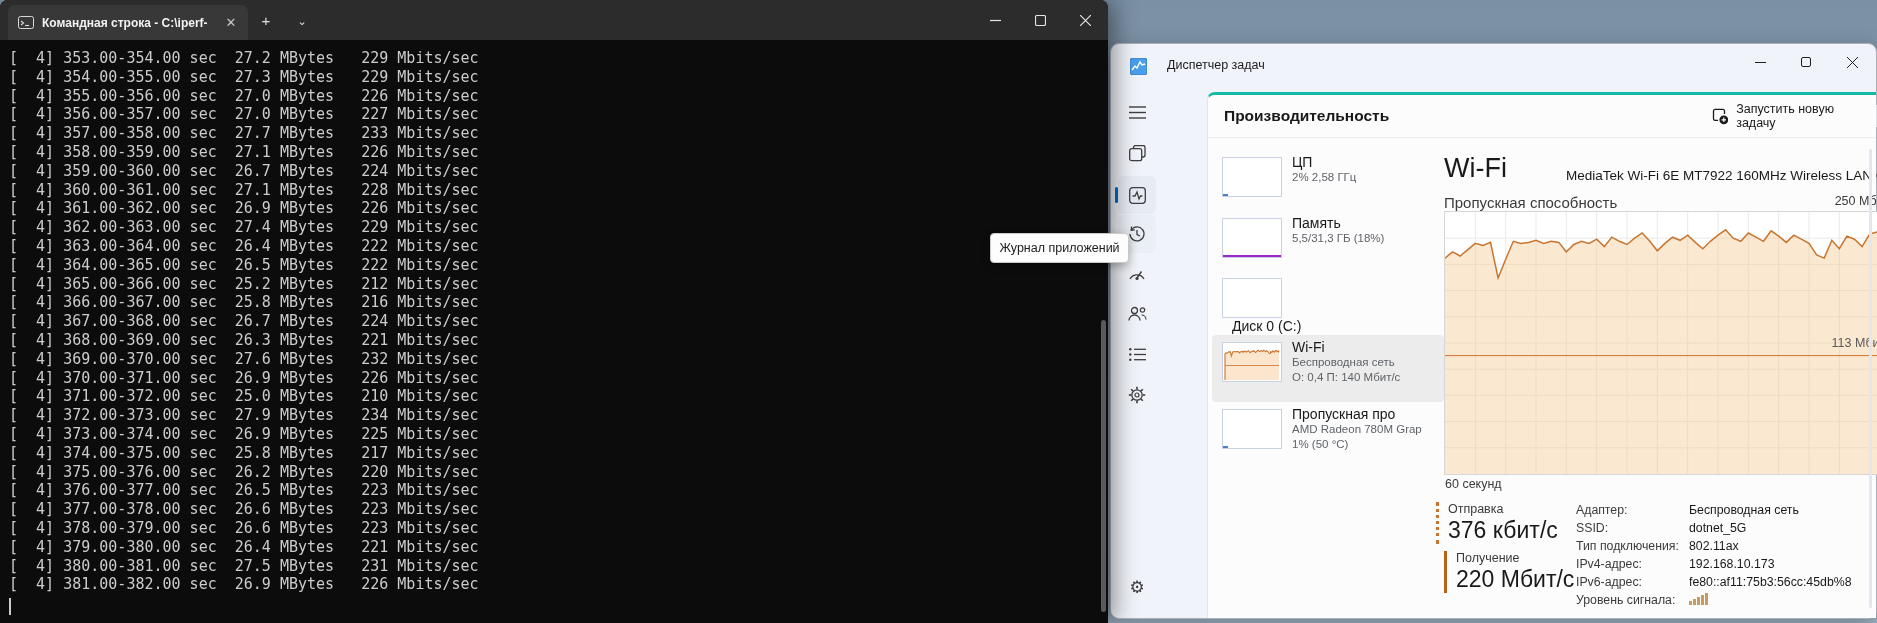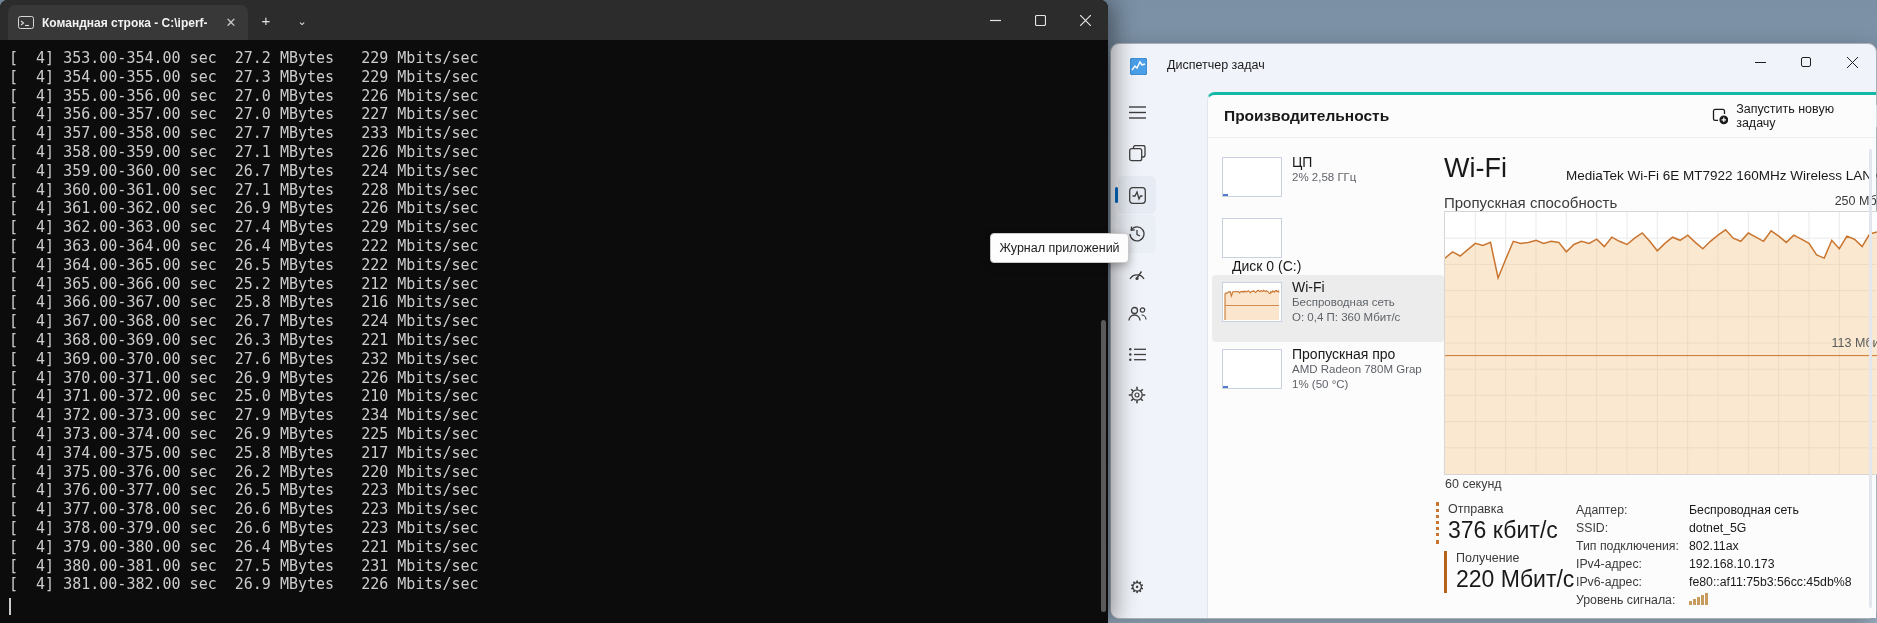--- a/index.html
+++ b/index.html
@@ -337,20 +337,28 @@
     <div class="perf-list" id="perf-list">
   <div class="perf-row" style="height: 61px;">
     <div class="thumb cpu"></div>
     <div class="ptexts">
       <div class="pname">ЦП</div>
       <div class="psub s1">2%  2,58 ГГц</div>
 
     </div>
   </div>
 
+  <div class="perf-row" style="height: 60px;">
+    <div class="thumb mem"></div>
+    <div class="ptexts">
+      <div class="pname">Память</div>
+      <div class="psub s1">5,5/31,3 ГБ (18%)</div>
+
+    </div>
+  </div>
 
   <div class="perf-row" style="height: 64px; flex-direction: column;">
     <div class="thumb disk"></div>
     <div class="ptexts">
       <div class="pname">Диск 0 (C:)</div>
       <div class="psub s1">SSD</div>
       <div class="psub s2">0%</div>
     </div>
   </div>
 
@@ -359,21 +367,21 @@
             <svg width="58" height="38">
               <polygon points="2,37 2.0,10.6 2.9,9.9 3.8,10.4 4.7,9.6 5.6,8.8 6.5,9.1 7.4,8.7 8.3,13.1 9.2,10.8 10.1,8.6 11.0,8.8 11.9,8.7 12.8,8.5 13.7,8.8 14.6,8.6 15.5,8.7 16.4,9.9 17.3,9.0 18.2,8.6 19.1,8.8 20.0,8.3 20.9,9.2 21.8,8.1 22.7,8.6 23.6,9.0 24.5,8.2 25.4,7.6 26.3,8.6 27.2,9.7 28.1,8.8 29.0,8.1 29.9,8.5 30.8,7.8 31.7,8.7 32.6,9.5 33.5,8.6 34.4,7.8 35.3,7.2 36.2,8.2 37.1,8.6 38.0,7.6 38.9,8.1 39.8,8.6 40.7,7.3 41.6,7.9 42.5,8.7 43.4,7.8 44.3,8.3 45.2,8.8 46.1,10.2 47.0,10.6 47.9,8.5 48.8,9.5 49.7,7.9 50.6,8.3 51.5,9.2 52.4,7.7 53.3,7.4 54.2,8.6 55.1,7.9 56.0,9.4 56,37" fill="#f6c890" opacity="0.45"></polygon>
               <line x1="2" x2="56" y1="22.5" y2="22.5" stroke="#c9752f" stroke-width="0.8"></line>
               <polyline points="2.0,10.6 2.9,9.9 3.8,10.4 4.7,9.6 5.6,8.8 6.5,9.1 7.4,8.7 8.3,13.1 9.2,10.8 10.1,8.6 11.0,8.8 11.9,8.7 12.8,8.5 13.7,8.8 14.6,8.6 15.5,8.7 16.4,9.9 17.3,9.0 18.2,8.6 19.1,8.8 20.0,8.3 20.9,9.2 21.8,8.1 22.7,8.6 23.6,9.0 24.5,8.2 25.4,7.6 26.3,8.6 27.2,9.7 28.1,8.8 29.0,8.1 29.9,8.5 30.8,7.8 31.7,8.7 32.6,9.5 33.5,8.6 34.4,7.8 35.3,7.2 36.2,8.2 37.1,8.6 38.0,7.6 38.9,8.1 39.8,8.6 40.7,7.3 41.6,7.9 42.5,8.7 43.4,7.8 44.3,8.3 45.2,8.8 46.1,10.2 47.0,10.6 47.9,8.5 48.8,9.5 49.7,7.9 50.6,8.3 51.5,9.2 52.4,7.7 53.3,7.4 54.2,8.6 55.1,7.9 56.0,9.4" fill="none" stroke="#c9752f" stroke-width="1.1"></polyline>
               <line x1="2" x2="2" y1="37" y2="10.6" stroke="#c9752f" stroke-width="1.1"></line>
             </svg>
           </div>
     <div class="ptexts">
       <div class="pname">Wi-Fi</div>
       <div class="psub s1">Беспроводная сеть</div>
-      <div class="psub s2">О: 0,4 П: 360 Мбит/с</div>
+      <div class="psub s2">О: 0,4 П: 140 Мбит/с</div>
     </div>
   </div>
 
   <div class="perf-row" style="height: 60px;">
     <div class="thumb gpu"></div>
     <div class="ptexts">
       <div class="pname">Пропускная про</div>
       <div class="psub s1">AMD Radeon 780M Grap</div>
       <div class="psub s2">1% (50 °C)</div>
     </div>

